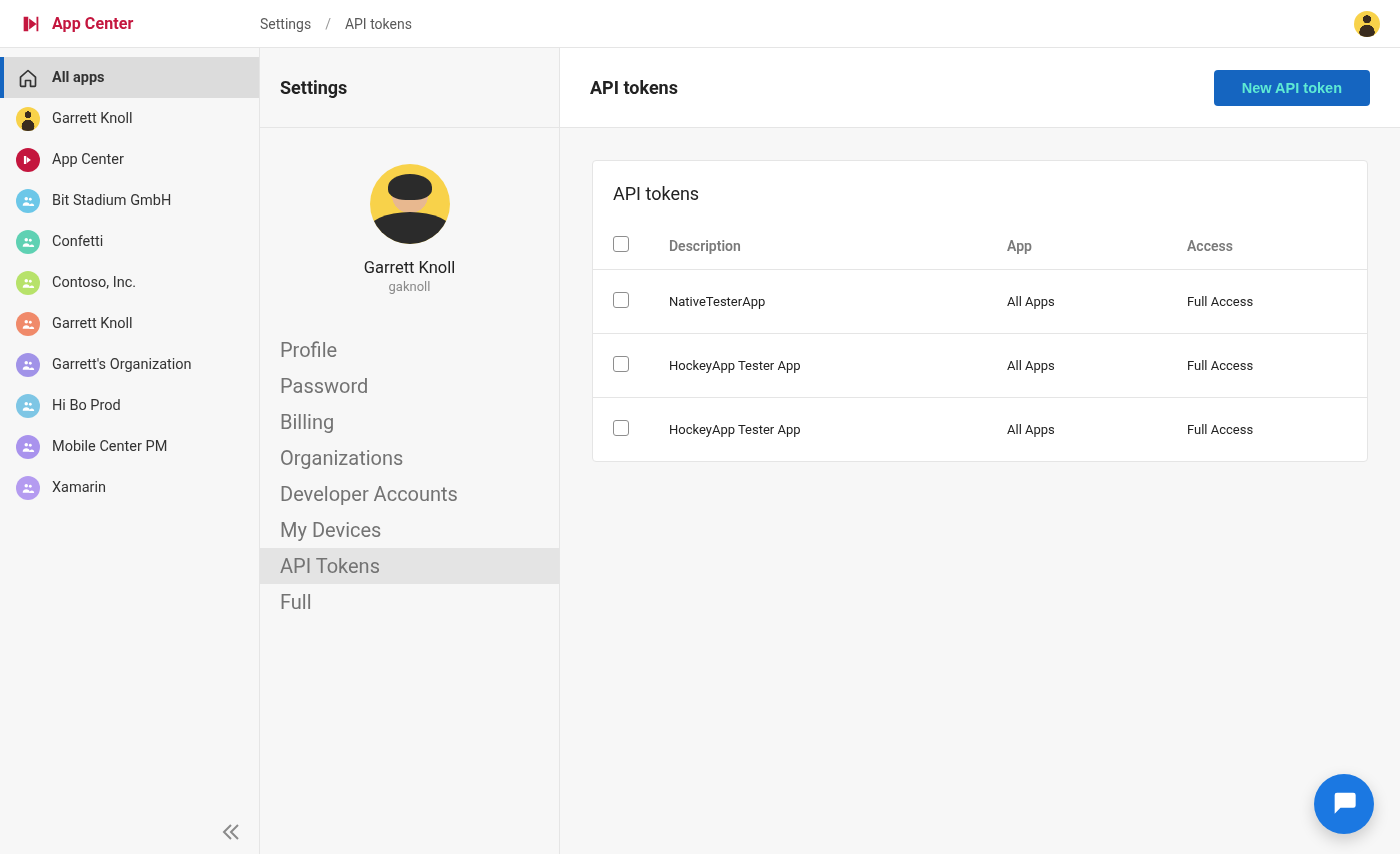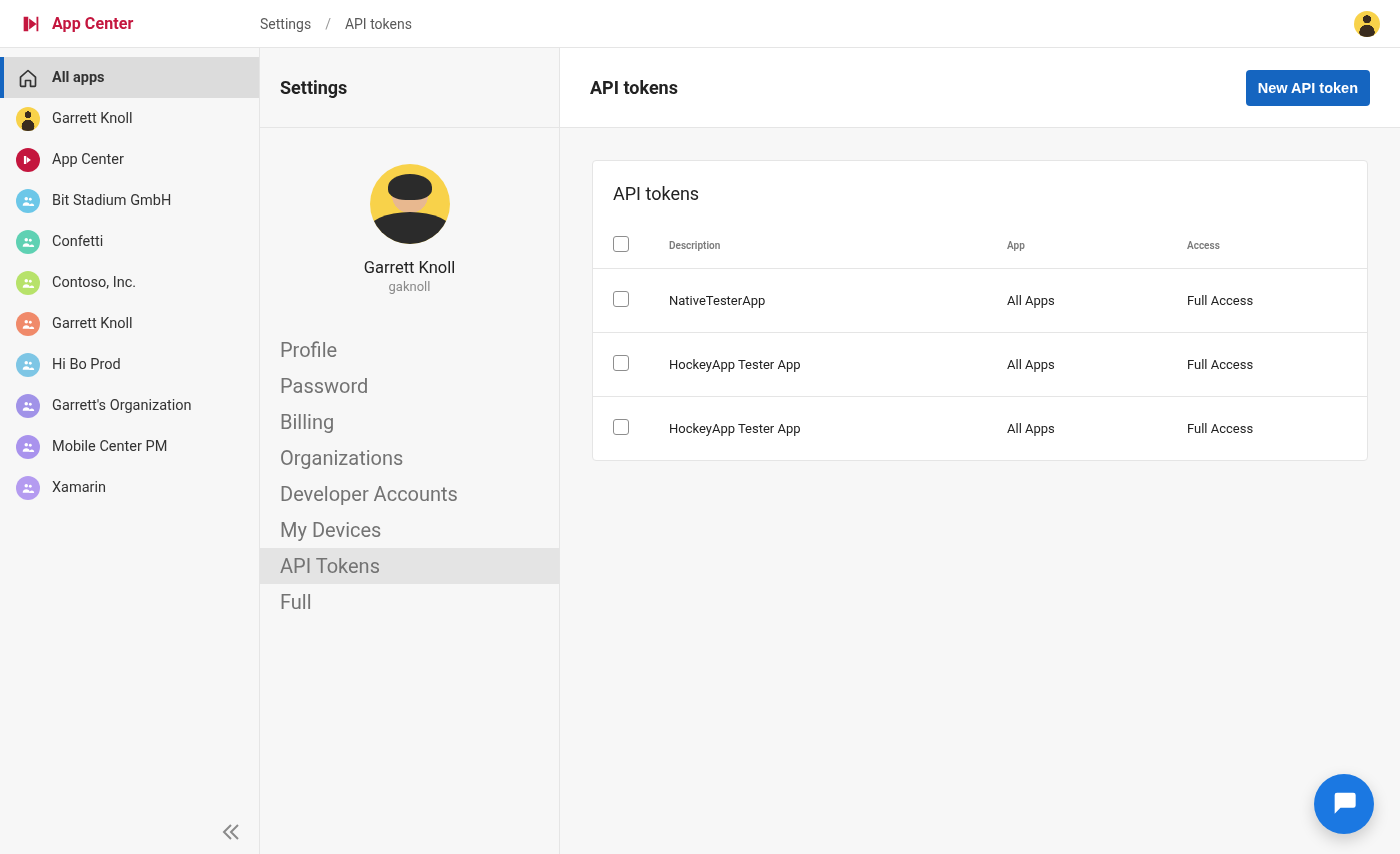--- a/index.html
+++ b/index.html
@@ -122,34 +122,34 @@
   .settings-link.active{background:#e4e4e4}
 
   
   .main-header{
     height:80px;border-bottom:1px solid var(--line);
     display:flex;align-items:center;justify-content:space-between;
     padding:0 30px;background:#fff
   }
   .main-header h2{font-size:18px;font-weight:700;margin:0;color:#222}
   .btn-primary{
-    background:var(--primary);color:#ffffff;border:none;border-radius:4px;
-    font-size:14.5px;font-weight:600;padding:10px 12px;cursor:pointer
+    background:var(--primary);color:#5eead4;border:none;border-radius:4px;
+    font-size:14.5px;font-weight:600;padding:10px 28px;cursor:pointer
   }
 
   .content{padding:32px}
   .card{
     background:#fff;border:1px solid var(--line);border-radius:4px;overflow:hidden
   }
   .card-title{
     font-size:18px;color:#222;padding:22px 20px 18px
   }
   .table{width:100%;border-collapse:collapse}
   .thead-row th{
-    text-align:left;font-weight:600;color:#7a7a7a;font-size:10px;
+    text-align:left;font-weight:600;color:#7a7a7a;font-size:14px;
     padding:14px 20px;border-bottom:1px solid var(--line)
   }
   .row td{
     padding:22px 20px;border-top:1px solid var(--line);font-size:13px;color:#222
   }
   .col-check{width:56px}
   .col-desc{}
   .col-app{width:180px}
   .col-access{width:200px}
   .chk{
@@ -249,38 +249,38 @@
             <span class="org-avatar org-icon" style="background: rgb(240, 138, 106); color: rgb(255, 255, 255);">
               <svg viewBox="0 0 24 24" fill="currentColor">
                 <circle cx="9" cy="8" r="3"></circle>
                 <circle cx="16" cy="9" r="2.4"></circle>
                 <path d="M3 19c0-3 3-5 6-5s6 2 6 5v1H3zM14.5 20c0-2 1.5-3.7 4-3.7s4 1.7 4 3.7v.5h-8z"></path>
               </svg>
             </span>
             <span>Garrett Knoll</span>
           </div>
           <div class="side-item">
+            <span class="org-avatar org-icon" style="background: rgb(161, 147, 232); color: rgb(255, 255, 255);">
+              <svg viewBox="0 0 24 24" fill="currentColor">
+                <circle cx="9" cy="8" r="3"></circle>
+                <circle cx="16" cy="9" r="2.4"></circle>
+                <path d="M3 19c0-3 3-5 6-5s6 2 6 5v1H3zM14.5 20c0-2 1.5-3.7 4-3.7s4 1.7 4 3.7v.5h-8z"></path>
+              </svg>
+            </span>
+            <span>Garrett's Organization</span>
+          </div>
+          <div class="side-item">
             <span class="org-avatar org-icon" style="background: rgb(126, 198, 229); color: rgb(255, 255, 255);">
               <svg viewBox="0 0 24 24" fill="currentColor">
                 <circle cx="9" cy="8" r="3"></circle>
                 <circle cx="16" cy="9" r="2.4"></circle>
                 <path d="M3 19c0-3 3-5 6-5s6 2 6 5v1H3zM14.5 20c0-2 1.5-3.7 4-3.7s4 1.7 4 3.7v.5h-8z"></path>
               </svg>
             </span>
             <span>Hi Bo Prod</span>
-          </div>
-          <div class="side-item">
-            <span class="org-avatar org-icon" style="background: rgb(161, 147, 232); color: rgb(255, 255, 255);">
-              <svg viewBox="0 0 24 24" fill="currentColor">
-                <circle cx="9" cy="8" r="3"></circle>
-                <circle cx="16" cy="9" r="2.4"></circle>
-                <path d="M3 19c0-3 3-5 6-5s6 2 6 5v1H3zM14.5 20c0-2 1.5-3.7 4-3.7s4 1.7 4 3.7v.5h-8z"></path>
-              </svg>
-            </span>
-            <span>Garrett's Organization</span>
           </div>
           <div class="side-item">
             <span class="org-avatar org-icon" style="background: rgb(169, 147, 237); color: rgb(255, 255, 255);">
               <svg viewBox="0 0 24 24" fill="currentColor">
                 <circle cx="9" cy="8" r="3"></circle>
                 <circle cx="16" cy="9" r="2.4"></circle>
                 <path d="M3 19c0-3 3-5 6-5s6 2 6 5v1H3zM14.5 20c0-2 1.5-3.7 4-3.7s4 1.7 4 3.7v.5h-8z"></path>
               </svg>
             </span>
             <span>Mobile Center PM</span>

